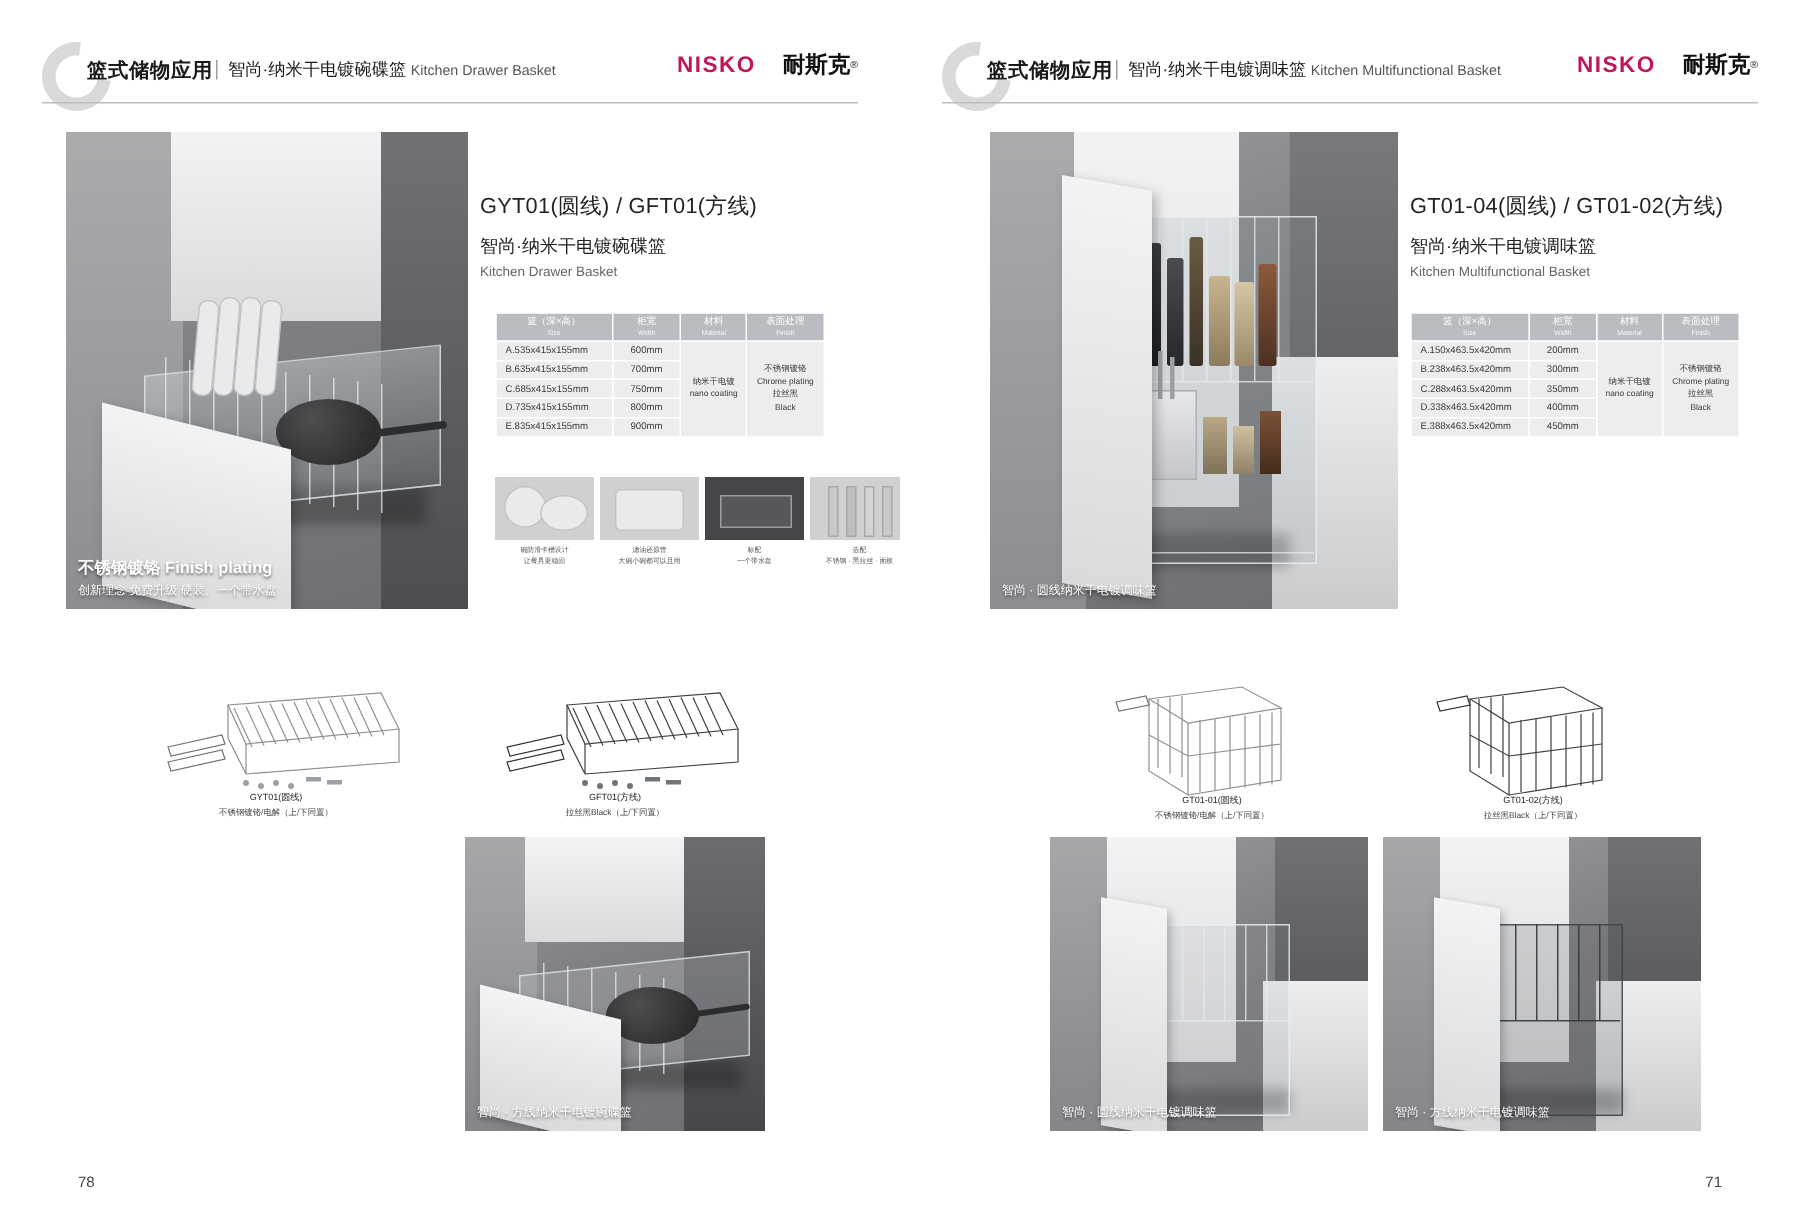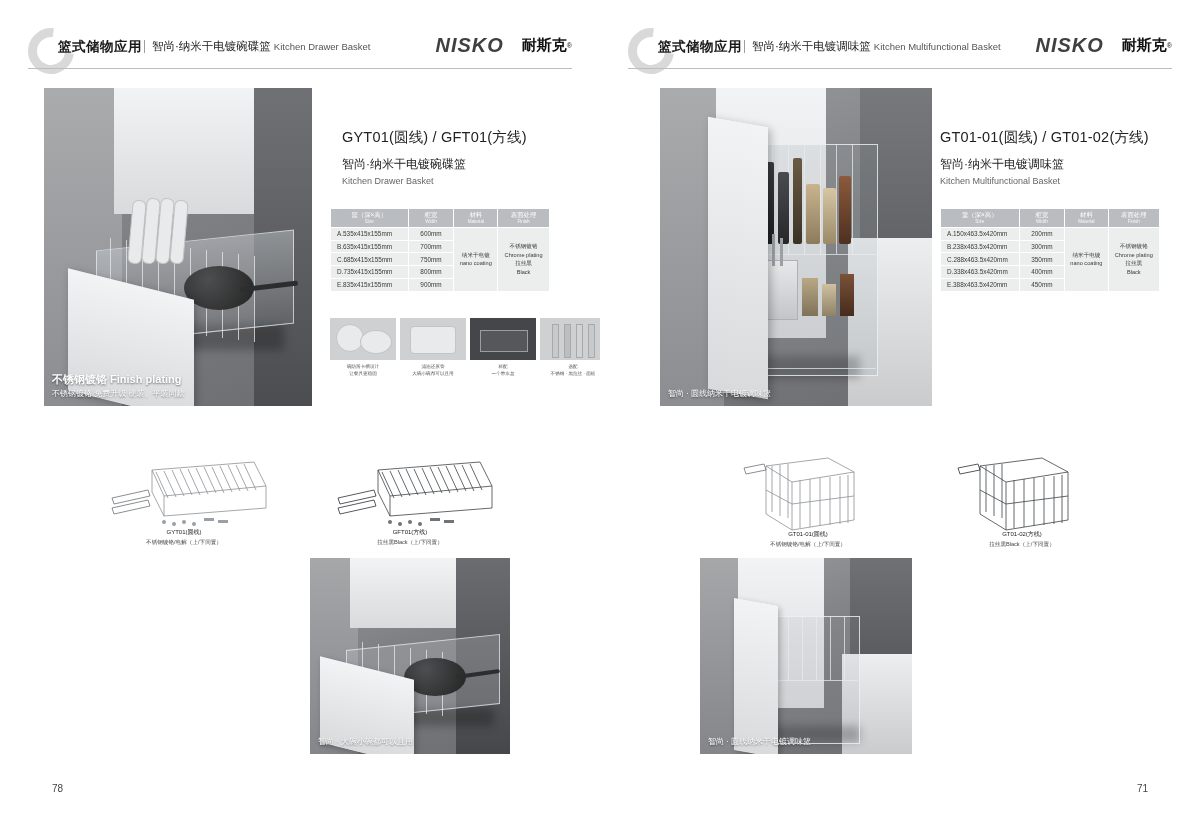--- a/index.html
+++ b/index.html
@@ -23,21 +23,21 @@
     position:absolute;left:0;top:-2px;width:46px;height:46px;border-radius:50%;
     border:9px solid #d9d9d9;border-right-color:transparent;
     transform:rotate(-38deg);box-sizing:border-box;
   }
   .hdr-title{position:absolute;left:30px;top:8px;font-size:13.5px;font-weight:bold;letter-spacing:.5px;color:#1a1a1a;}
   .hdr-sep{position:absolute;top:10px;width:1px;height:13px;background:#9d9d9d;}
   .hdr-sub{position:absolute;top:9px;font-size:11.5px;color:#1a1a1a;}
   .hdr-sub .en{font-size:9.5px;color:#555;margin-left:3px;}
 
   .logo{position:absolute;right:0;top:4px;display:flex;align-items:center;}
-  .logo-n{font-size:20px;font-weight:bold;letter-spacing:1px;color:#404040;font-style:italic;}
+  .logo-n{font-size:15px;font-weight:bold;letter-spacing:1px;color:#be185d;}
   .logo-cn{font-size:15px;font-weight:bold;margin-left:2px;color:#111;padding-left:16px;}
   .logo-r{font-size:7px;vertical-align:super;color:#111;}
 
   
   .hero{position:absolute;border:0;overflow:hidden;}
   .ph{position:relative;overflow:hidden;background:#8e8f91;}
   .ph .cap{position:absolute;left:8px;bottom:6px;color:#fff;font-size:8px;line-height:1.35;text-shadow:0 1px 2px rgba(0,0,0,.5);}
   .ph .cap .big{font-size:11px;font-weight:bold;display:block;margin-bottom:2px;}
 
   
@@ -132,25 +132,25 @@
       <div class="plate" style="left:100px;top:110px;width:12px;height:64px;border-radius:6px;transform:rotate(5deg);"></div>
       <div class="plate" style="left:114px;top:110px;width:12px;height:64px;border-radius:6px;transform:rotate(5deg);"></div>
       <div class="plate" style="left:128px;top:112px;width:12px;height:62px;border-radius:6px;transform:rotate(5deg);"></div>
       <div class="pan" style="left:140px;top:178px;width:70px;height:44px;"></div>
       <div style="position:absolute;left:196px;top:196px;width:58px;height:5px;background:#2c2d2f;transform:rotate(-7deg);border-radius:2px;"></div>
 
       <div class="sc-cab" style="left:24px;top:196px;width:126px;height:122px;transform:skewY(14deg);box-shadow:2px 2px 8px rgba(0,0,0,.25);"></div>
 
       <div class="cap">
         <span class="big">不锈钢镀铬 Finish plating</span>
-        <span>不锈钢镀铬  免费升级  硬装、平装同款</span>
-      </div>
-    </div>
-
-    <div class="ptitle" style="left:342px;top:128px;width:250px;">
+        <span>创新理念  免费升级  硬装、一个带水盘</span>
+      </div>
+    </div>
+
+    <div class="ptitle" style="left:320px;top:128px;width:250px;">
       <div class="code">GYT01(圆线) / GFT01(方线)</div>
       <div class="cn">智尚·纳米干电镀碗碟篮</div>
       <div class="en">Kitchen Drawer Basket</div>
     </div>
 
     <table class="spec" style="left:330px;top:208px;width:220px;">
       <thead>
         <tr>
           <th style="width:76px;"><span>篮（深×高）</span><span class="en">Size</span></th>
           <th style="width:46px;"><span>柜宽</span><span class="en">Width</span></th>
@@ -287,21 +287,21 @@
       <div style="position:absolute;left:36px;top:84px;width:152px;height:68px;border:1px solid rgba(235,240,245,.7);transform:skewY(-6deg);background:rgba(190,195,200,.28);"></div>
       <div class="wirev" style="left:52px;top:84px;height:64px;"></div>
       <div class="wirev" style="left:68px;top:86px;height:64px;"></div>
       <div class="wirev" style="left:84px;top:88px;height:64px;"></div>
       <div class="wirev" style="left:100px;top:90px;height:64px;"></div>
       <div class="wirev" style="left:116px;top:92px;height:64px;"></div>
       <div class="wirev" style="left:132px;top:94px;height:64px;"></div>
       <div class="pan" style="left:94px;top:100px;width:62px;height:38px;"></div>
       <div style="position:absolute;left:146px;top:114px;width:44px;height:4px;background:#2c2d2f;transform:rotate(-8deg);border-radius:2px;"></div>
       <div class="sc-cab" style="left:10px;top:110px;width:94px;height:86px;transform:skewY(14deg);box-shadow:2px 2px 6px rgba(0,0,0,.25);"></div>
-      <div class="cap">智尚 · 大碗小碗都可以且用</div>
+      <div class="cap">智尚 · 方线纳米干电镀碗碟篮</div>
     </div>
 
     <div class="pgno l">78</div>
   </div>
 
   <div class="page page-right">
 
     <div class="header">
       <div class="hdr-c"></div>
       <div class="hdr-title">篮式储物应用</div>
@@ -352,21 +352,21 @@
       <div style="position:absolute;left:180px;top:186px;width:14px;height:42px;background:linear-gradient(180deg,#7b5138,#452c1d);"></div>
 
       <div class="sc-cab" style="left:48px;top:34px;width:60px;height:272px;transform:skewY(10deg);box-shadow:3px 2px 8px rgba(0,0,0,.25);"></div>
 
       <div class="cap">
         <span>智尚 · 圆线纳米干电镀调味篮</span>
       </div>
     </div>
 
     <div class="ptitle" style="left:340px;top:128px;width:250px;">
-      <div class="code">GT01-01(圆线) / GT01-02(方线)</div>
+      <div class="code">GT01-04(圆线) / GT01-02(方线)</div>
       <div class="cn">智尚·纳米干电镀调味篮</div>
       <div class="en">Kitchen Multifunctional Basket</div>
     </div>
 
     <table class="spec" style="left:340px;top:208px;width:220px;">
       <thead>
         <tr>
           <th style="width:76px;"><span>篮（深×高）</span><span class="en">Size</span></th>
           <th style="width:46px;"><span>柜宽</span><span class="en">Width</span></th>
           <th style="width:44px;"><span>材料</span><span class="en">Material</span></th>
@@ -448,16 +448,33 @@
       <div class="wireh" style="left:74px;top:122px;width:84px;"></div>
       <div class="wirev" style="left:88px;top:58px;height:64px;"></div>
       <div class="wirev" style="left:102px;top:58px;height:64px;"></div>
       <div class="wirev" style="left:116px;top:58px;height:64px;"></div>
       <div class="wirev" style="left:130px;top:58px;height:64px;"></div>
       <div class="wirev" style="left:144px;top:58px;height:64px;"></div>
       <div class="sc-cab" style="left:34px;top:44px;width:44px;height:152px;transform:skewY(10deg);box-shadow:2px 2px 6px rgba(0,0,0,.25);"></div>
       <div class="cap">智尚 · 圆线纳米干电镀调味篮</div>
     </div>
 
+    <div class="ph" style="position:absolute;left:322px;top:558px;width:212px;height:196px;">
+      <div class="sc-bg"></div>
+      <div class="sc-wall" style="left:0;top:0;width:46px;height:196px;background:linear-gradient(180deg,#a5a7a9,#84868a);"></div>
+      <div class="sc-cab" style="left:38px;top:0;width:86px;height:150px;"></div>
+      <div class="sc-dark" style="left:150px;top:0;width:62px;height:196px;background:linear-gradient(180deg,#6f7174,#46474a);"></div>
+      <div class="sc-cab" style="left:142px;top:96px;width:70px;height:100px;background:linear-gradient(180deg,#eceef0,#c9cbcd);"></div>
+      <div class="sc-shadow" style="left:60px;top:168px;width:100px;height:16px;"></div>
+      <div style="position:absolute;left:74px;top:58px;width:84px;height:126px;border:1px solid rgba(60,65,70,.85);background:rgba(90,95,100,.2);"></div>
+      <div style="position:absolute;left:74px;top:122px;width:84px;height:1px;background:rgba(50,55,60,.9);"></div>
+      <div style="position:absolute;left:88px;top:58px;width:1px;height:64px;background:rgba(50,55,60,.9);"></div>
+      <div style="position:absolute;left:102px;top:58px;width:1px;height:64px;background:rgba(50,55,60,.9);"></div>
+      <div style="position:absolute;left:116px;top:58px;width:1px;height:64px;background:rgba(50,55,60,.9);"></div>
+      <div style="position:absolute;left:130px;top:58px;width:1px;height:64px;background:rgba(50,55,60,.9);"></div>
+      <div style="position:absolute;left:144px;top:58px;width:1px;height:64px;background:rgba(50,55,60,.9);"></div>
+      <div class="sc-cab" style="left:34px;top:44px;width:44px;height:152px;transform:skewY(10deg);box-shadow:2px 2px 6px rgba(0,0,0,.25);"></div>
+      <div class="cap">智尚 · 方线纳米干电镀调味篮</div>
+    </div>
 
     <div class="pgno r">71</div>
   </div>
 </div>
 
 </body></html>

